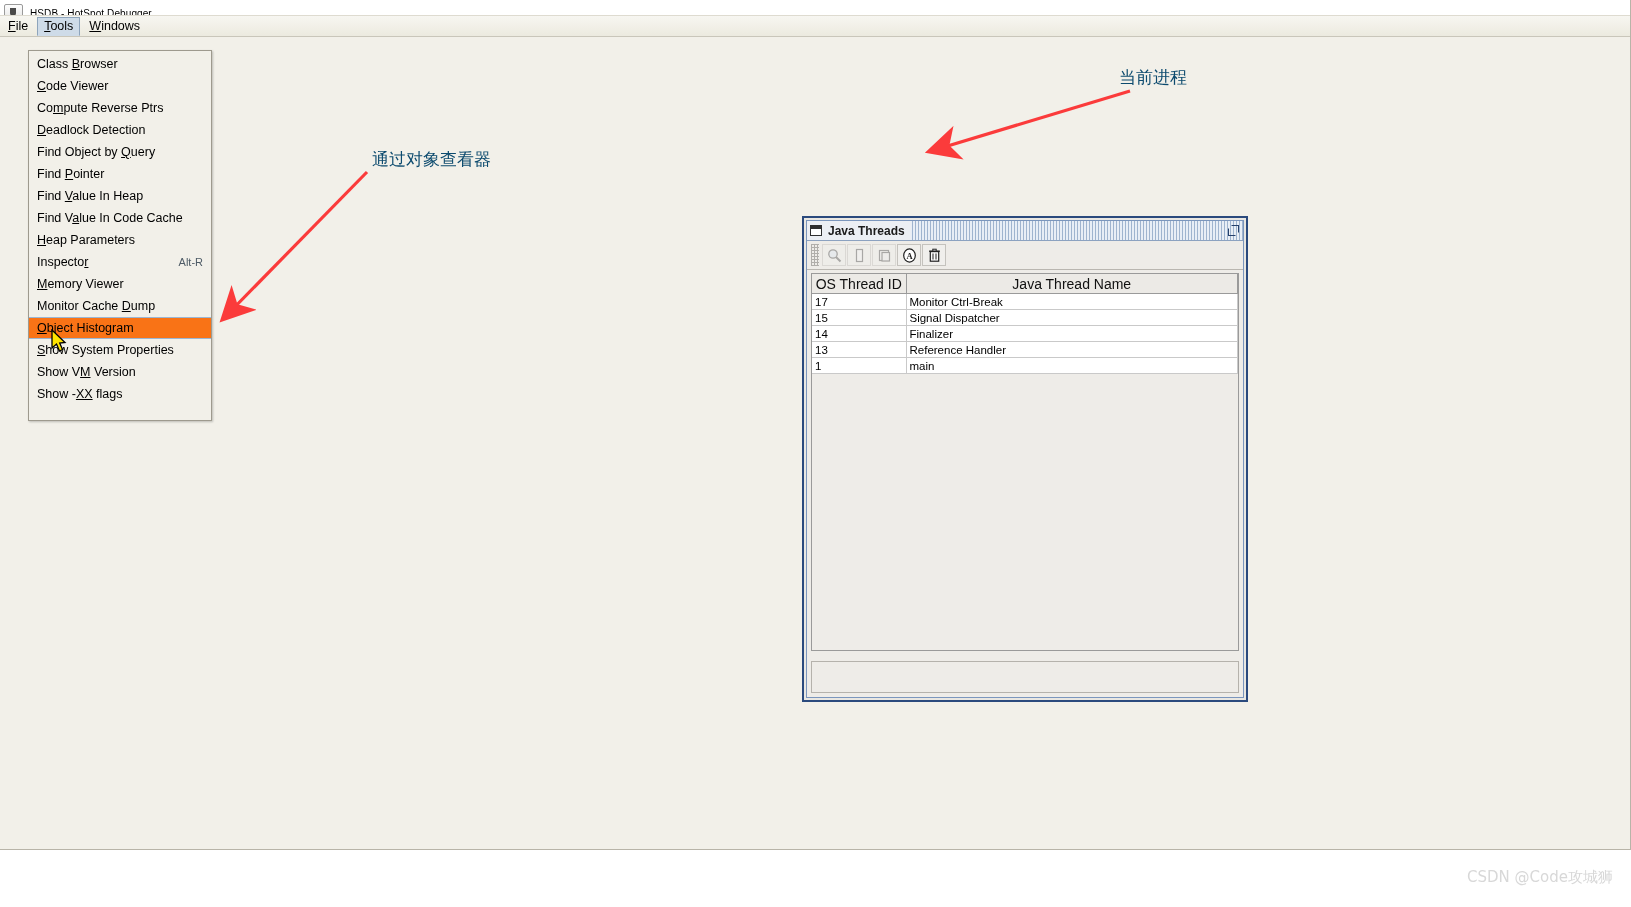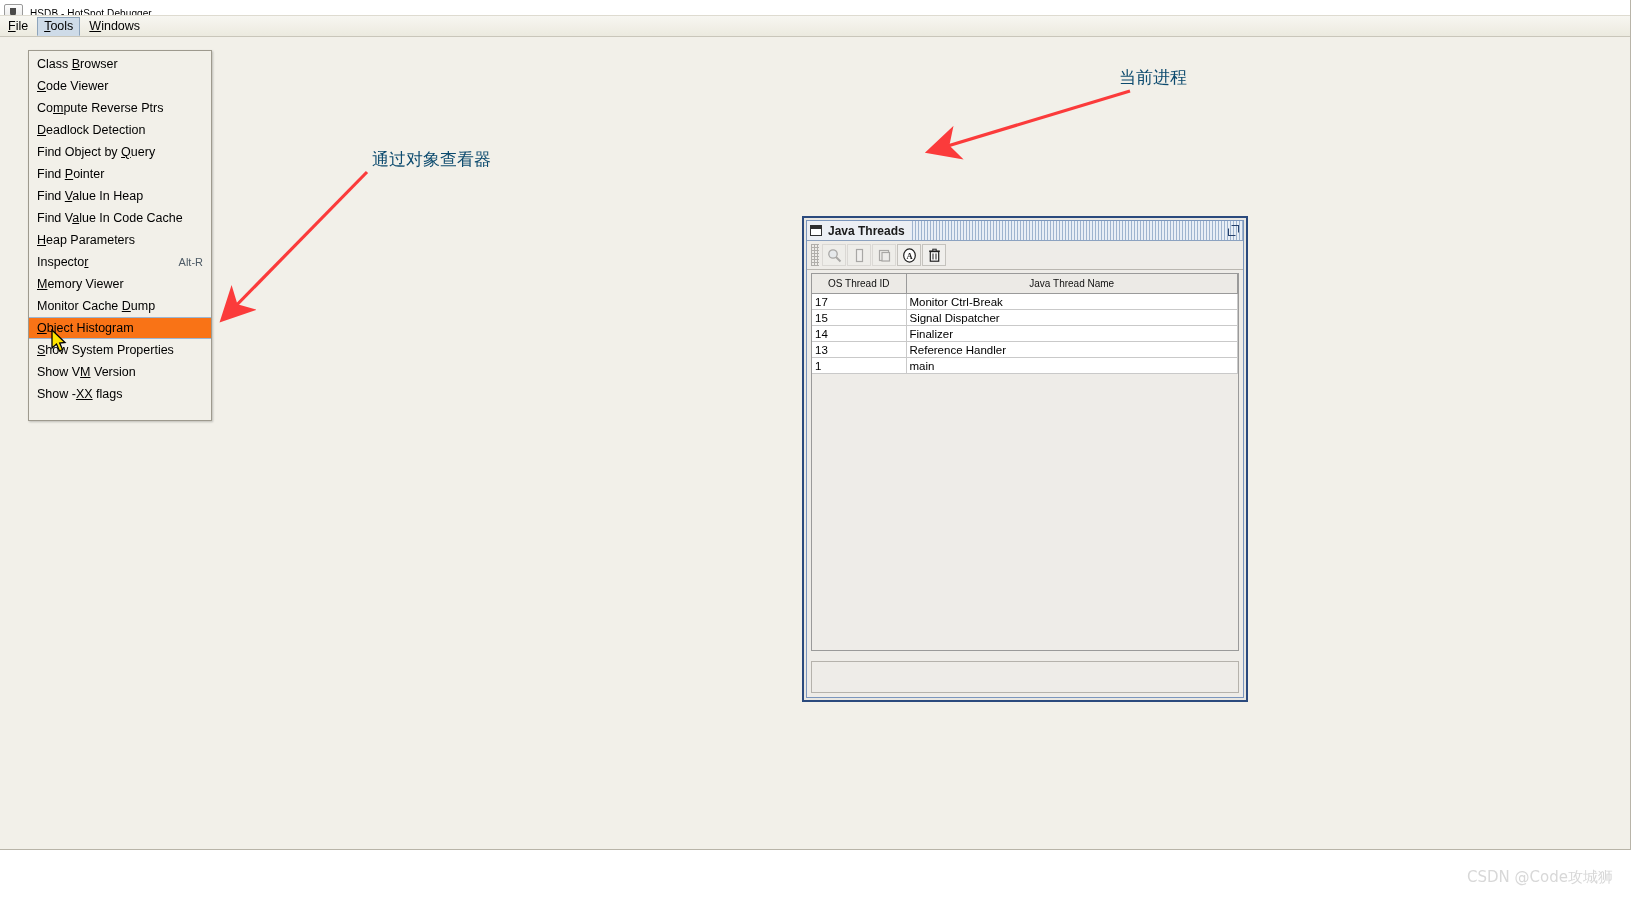--- a/index.html
+++ b/index.html
@@ -287,21 +287,21 @@
     font-size: 11.5px;
     table-layout: fixed;
   }
   #jt-table th {
     background: #eceae6;
     border-right: 1px solid #9a9a9a;
     border-bottom: 1px solid #9a9a9a;
     font-weight: normal;
     height: 17px;
     color: #111;
-    font-size: 10px;
+    font-size: 14px;
   }
   #jt-table td {
     background: #ffffff;
     border-right: 1px solid #c9c9c9;
     border-bottom: 1px solid #c9c9c9;
     height: 15px;
     padding: 0 0 0 3px;
     color: #000;
     white-space: nowrap;
     overflow: hidden;

